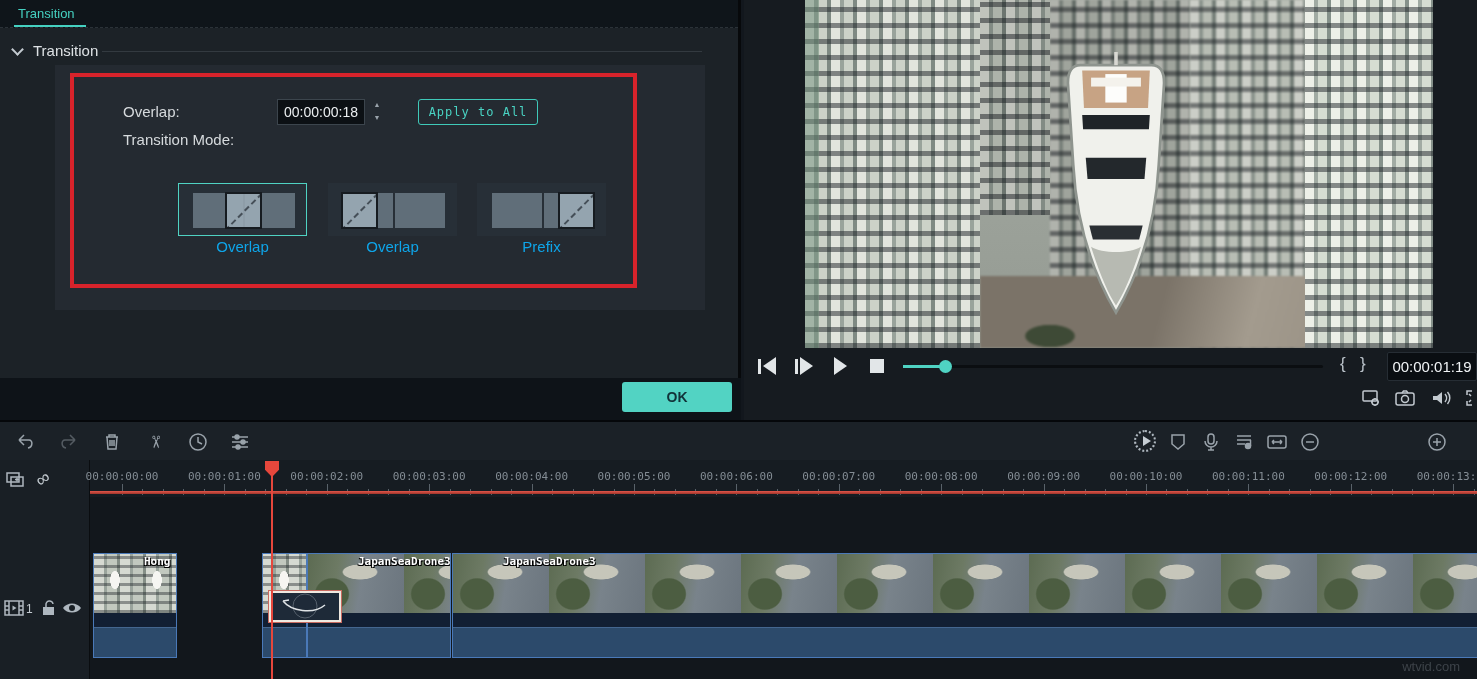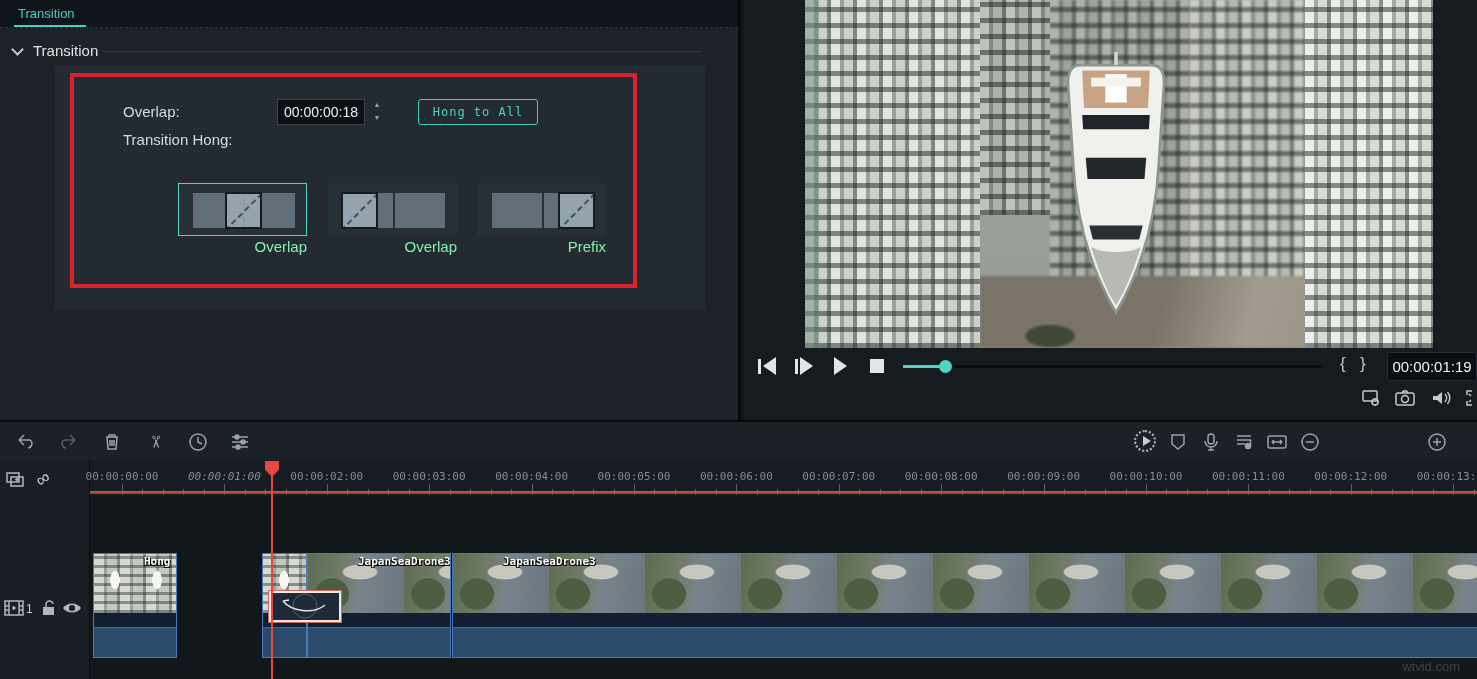--- a/index.html
+++ b/index.html
@@ -23,21 +23,21 @@
   .spin { position:absolute; left:93px; width:14px; height:12px; font-size:7px; color:#9aa3ab; text-align:center; line-height:12px; cursor:pointer; }
   .spin.up { top:0; } .spin.down { top:13px; }
   .apply-btn { position:absolute; left:418px; top:99px; width:120px; height:26px; background:transparent; border:1px solid #3fc9b9; border-radius:3px; color:#49d3c3; font-size:12px; font-family:"DejaVu Sans Mono", monospace; letter-spacing:1px; text-align:center; line-height:24px; cursor:pointer; }
   .mode-opt { position:absolute; top:183px; width:129px; height:53px; background:#272f37; border:1px solid #272f37; cursor:pointer; }
   .mode-opt.selected { border:1px solid #4fd3c3; }
   .mode-rect { position:absolute; top:9px; width:50px; height:35px; background:#6f7e8a; opacity:.8; }
   .mode-rect.l { left:14px; } .mode-rect.r { left:66px; }
   .mode-overlay { position:absolute; top:8px; width:37px; height:37px; background:rgba(154,170,181,.9); border:2px solid #161b20; overflow:hidden; }
   .mode-overlay::after { content:""; position:absolute; left:-10px; right:-10px; top:50%; border-top:2px dashed #454f58; transform:rotate(-45deg); }
   .ov-c { left:46px; } .ov-l { left:12px; } .ov-r { left:80px; }
-  .mode-name { position:absolute; top:238px; width:129px; text-align:right; font-size:15px; color:#86efac; }
+  .mode-name { position:absolute; top:238px; width:129px; text-align:center; font-size:15px; color:#0ea5e9; }
   .ok-strip { position:absolute; left:0; top:378px; width:741px; height:42px; background:#0e1318; }
   .ok-btn { position:absolute; left:622px; top:4px; width:110px; height:30px; background:#52d3c3; border:none; border-radius:3px; color:#113238; font-size:14px; font-weight:bold; cursor:pointer; }
 
   
   .preview { position:absolute; left:744px; top:0; width:733px; height:420px; background:#161b20; }
   .video { position:absolute; left:61px; top:0; width:628px; height:348px; background:linear-gradient(#a7ada5,#949a92); overflow:hidden; }
   .tower { position:absolute; top:0; filter:blur(.7px);
     background-image:
       repeating-linear-gradient(0deg, rgba(28,33,38,.5) 0 5px, rgba(0,0,0,0) 5px 16px),
       repeating-linear-gradient(90deg, #e2e5dd 0 9px, #99a39b 9px 13px, #ccd2c8 13px 22px, #7f8a83 22px 26px); }
@@ -122,42 +122,45 @@
     <div class="sec-line"></div>
     <div class="inner"></div>
     <div class="redbox"></div>
 
     <div class="lbl" style="left:123px; top:103px;">Overlap:</div>
     <div class="duration-input-wrap">
       <input class="duration-input" value="00:00:00:18" style="">
       <div class="spin up">▲</div>
       <div class="spin down">▼</div>
     </div>
-    <div class="apply-btn">Hong to All</div>
-    <div class="lbl" style="left:123px; top:131px;">Transition Hong:</div>
+    <div class="apply-btn">Apply to All</div>
+    <div class="lbl" style="left:123px; top:131px;">Transition Mode:</div>
 
     <div class="mode-opt selected" style="left:178px;">
       <div class="mode-rect l"></div>
       <div class="mode-rect r"></div>
       <div class="mode-overlay ov-c"></div>
     </div>
     <div class="mode-opt" style="left:328px;">
       <div class="mode-rect l"></div>
       <div class="mode-rect r"></div>
       <div class="mode-overlay ov-l"></div>
     </div>
     <div class="mode-opt" style="left:477px;">
       <div class="mode-rect l"></div>
       <div class="mode-rect r"></div>
       <div class="mode-overlay ov-r"></div>
     </div>
     <div class="mode-name" style="left:178px;">Overlap</div>
     <div class="mode-name" style="left:328px;">Overlap</div>
     <div class="mode-name" style="left:477px;">Prefix</div>
 
+    <div class="ok-strip">
+      <button class="ok-btn">OK</button>
+    </div>
   </section>
 
   <section class="preview">
     <div class="video">
       <div class="tower t3"></div>
       <div class="tower t2"></div>
       <div class="tower t4"></div>
       <div class="ground"></div>
       <div class="tower t1"></div>
       <div class="tower t5"></div>
@@ -324,21 +327,21 @@
       <div class="th-icon" style="left:61px; top:140px;">
         <svg width="22" height="16" viewBox="0 0 22 16">
             <path d="M2 8 C6 2 16 2 20 8 C16 14 6 14 2 8 Z" fill="#aeb7bf" stroke="none"></path>
             <circle cx="11" cy="8" r="3" fill="#191f25" stroke="none"></circle>
           </svg>
       </div>
     </div>
 
     <div class="ruler" id="ruler">
         <span class="ruler-label" style="left: -10px;">00:00:00:00</span>
-        <span class="ruler-label" style="left: 92.4px; font-style: italic;">00:00:01:00</span>
+        <span class="ruler-label" style="left: 92.4px;">00:00:01:00</span>
         <span class="ruler-label" style="left: 194.8px;">00:00:02:00</span>
         <span class="ruler-label" style="left: 297.2px;">00:00:03:00</span>
         <span class="ruler-label" style="left: 399.6px;">00:00:04:00</span>
         <span class="ruler-label" style="left: 502px;">00:00:05:00</span>
         <span class="ruler-label" style="left: 604.4px;">00:00:06:00</span>
         <span class="ruler-label" style="left: 706.8px;">00:00:07:00</span>
         <span class="ruler-label" style="left: 809.2px;">00:00:08:00</span>
         <span class="ruler-label" style="left: 911.6px;">00:00:09:00</span>
         <span class="ruler-label" style="left: 1014px;">00:00:10:00</span>
         <span class="ruler-label" style="left: 1116.4px;">00:00:11:00</span>

